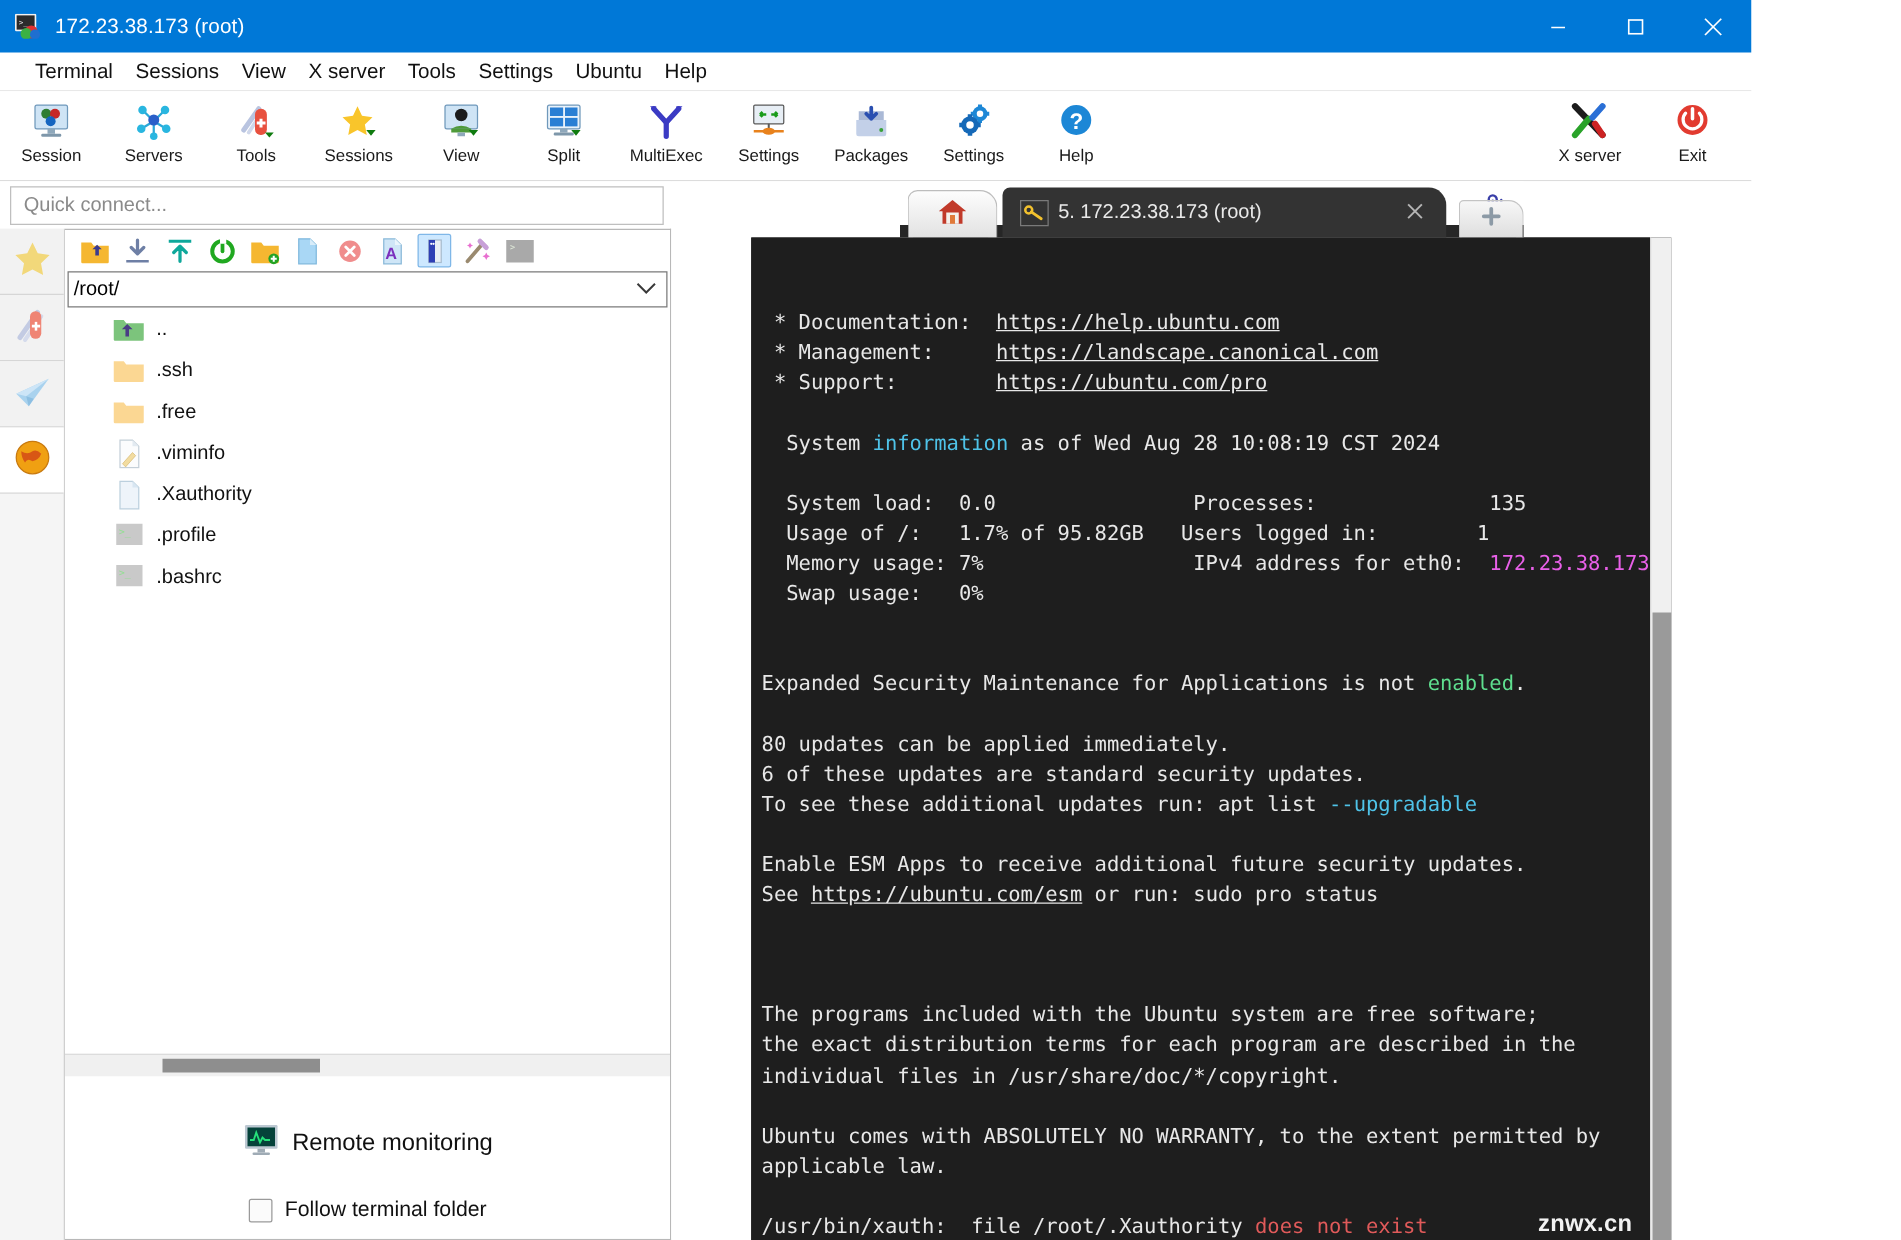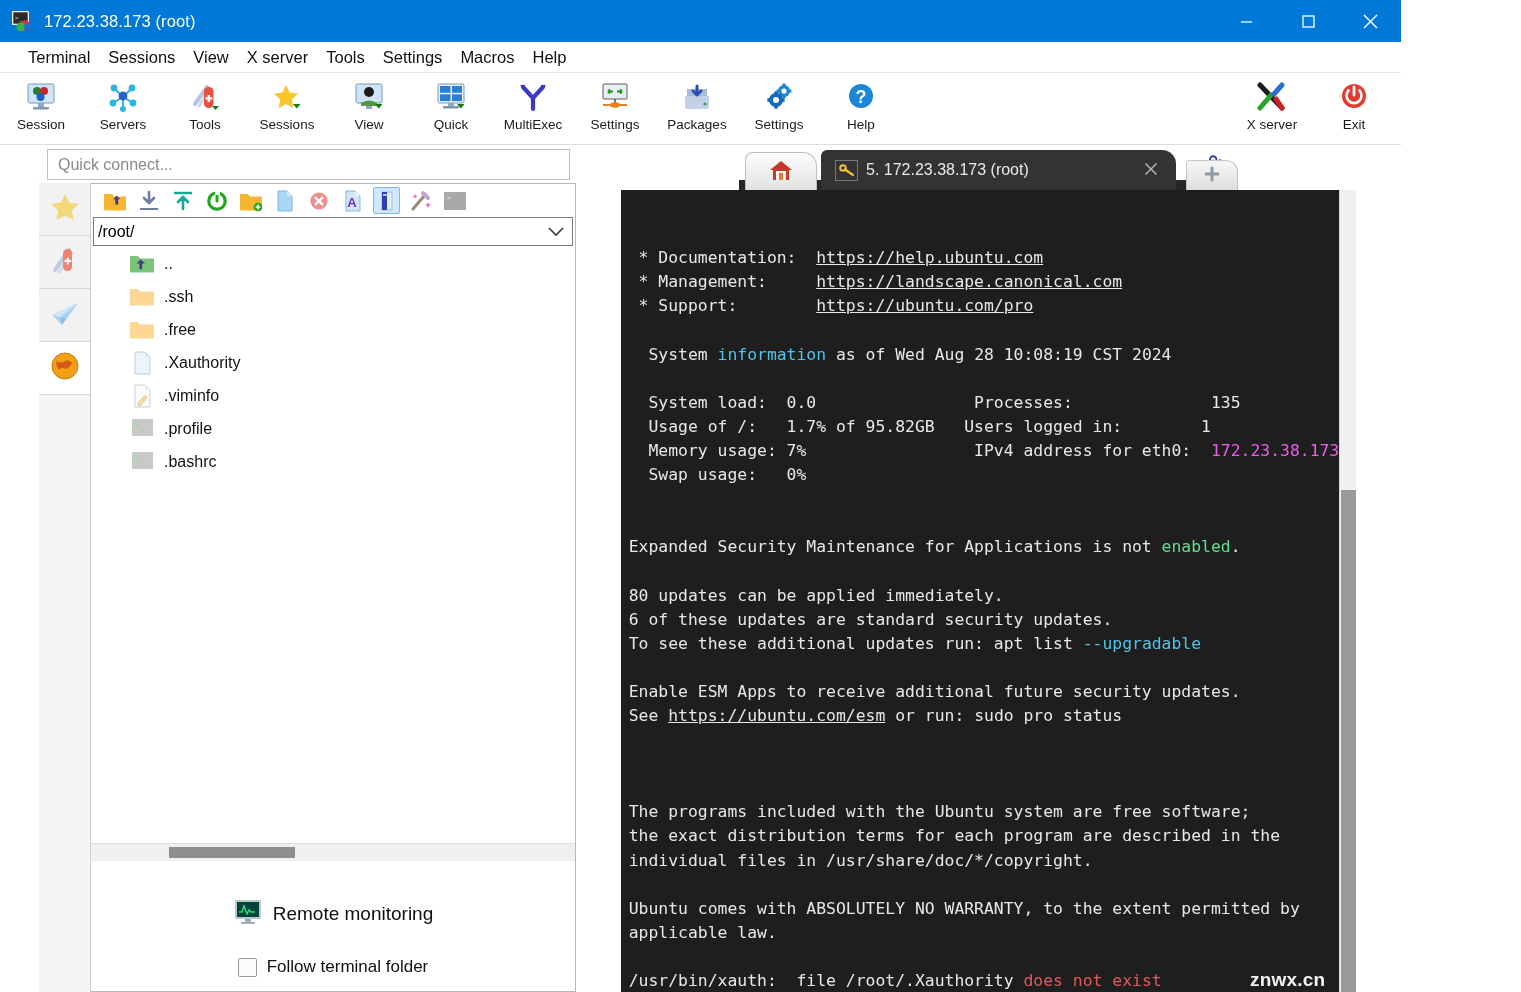--- a/index.html
+++ b/index.html
@@ -79,21 +79,21 @@
     position: relative;
   }
   .tb-lab {
     font-size: 13.5px; color: #1a1a1a;
     margin-top: 3px; white-space: nowrap;
   }
   .tb-right { position: absolute; right: 6px; top: 3px; display: flex; }
   .tb-right .tb-btn { width: 82px; }
 
   
-  .main { flex: 1 1 auto; display: flex; min-height: 0; position: relative; padding-left: 39px; }
+  .main { flex: 1 1 auto; display: flex; min-height: 0; position: relative; }
 
   
   .leftpane {
     width: 537px; flex: 0 0 537px;
     display: flex; flex-direction: column;
     background: #ffffff;
     min-height: 0;
   }
   .quickconnect {
     height: 31px; flex: 0 0 31px;
@@ -320,21 +320,21 @@
     </div>
   </div>
 
   <div class="menubar">
     <div class="menu-item">Terminal</div>
     <div class="menu-item">Sessions</div>
     <div class="menu-item">View</div>
     <div class="menu-item">X server</div>
     <div class="menu-item">Tools</div>
     <div class="menu-item">Settings</div>
-    <div class="menu-item">Macros</div>
+    <div class="menu-item">Ubuntu</div>
     <div class="menu-item">Help</div>
   </div>
 
   <div class="toolbar">
     <div class="tb-group">
 
       <div class="tb-btn">
         <div class="tb-ico">
           <svg width="32" height="30" viewBox="0 0 32 30">
             <rect x="3" y="2" width="26" height="19" rx="1.5" fill="#cfe4f5" stroke="#6f98bb"></rect>
@@ -411,21 +411,21 @@
             <rect x="3" y="2" width="26" height="19" rx="1.5" fill="#e9f2fa" stroke="#6f98bb"></rect>
             <rect x="5" y="4" width="10.5" height="6.8" fill="#2a7fd4"></rect>
             <rect x="17" y="4" width="10" height="6.8" fill="#2a7fd4"></rect>
             <rect x="5" y="12.3" width="10.5" height="6.8" fill="#2a7fd4"></rect>
             <rect x="17" y="12.3" width="10" height="6.8" fill="#2a7fd4"></rect>
             <rect x="13" y="21" width="6" height="3" fill="#8fa8bb"></rect>
             <rect x="8" y="24" width="16" height="2.4" rx="1" fill="#7e97aa"></rect>
             <path d="M22 22 l7.5 0 l-3.7 4.5 z" fill="#0f7b0f"></path>
           </svg>
         </div>
-        <div class="tb-lab">Quick</div>
+        <div class="tb-lab">Split</div>
       </div>
 
       <div class="tb-btn">
         <div class="tb-ico">
           <svg width="32" height="30" viewBox="0 0 32 30">
             <path d="M16 27 L16 16 L6 5" stroke="#3b3bc4" stroke-width="4.2" fill="none" stroke-linecap="round"></path>
             <path d="M16 16 L26 5" stroke="#3b3bc4" stroke-width="4.2" fill="none" stroke-linecap="round"></path>
             <path d="M3 3 l5 0 l0 5 z" fill="#3b3bc4"></path>
             <path d="M29 3 l-5 0 l0 5 z" fill="#3b3bc4"></path>
           </svg>
@@ -683,36 +683,36 @@
                 <svg width="27" height="24" viewBox="0 0 27 24">
                   <path d="M1 4 h8 l2 2.5 h14 v13 a1 1 0 0 1 -1 1 h-22 a1 1 0 0 1 -1 -1 z" fill="#fbd793"></path>
                 </svg>
               </span>
               <span class="fname">.free</span>
             </div>
 
             <div class="frow">
               <span class="ficon">
                 <svg width="27" height="24" viewBox="0 0 27 24">
-                  <path d="M6 1 h10 l5 5 v17 h-15 z" fill="#eef4fa" stroke="#bcd0de"></path>
-                  <path d="M16 1 v5 h5 z" fill="#d8e6f2"></path>
-                </svg>
-              </span>
-              <span class="fname">.Xauthority</span>
-            </div>
-
-            <div class="frow">
-              <span class="ficon">
-                <svg width="27" height="24" viewBox="0 0 27 24">
                   <path d="M6 1 h10 l5 5 v17 h-15 z" fill="#fbfcfd" stroke="#c4cfd8"></path>
                   <path d="M16 1 v5 h5 z" fill="#e2eaf1"></path>
                   <path d="M8 20 l8 -9 2.5 2.5 -8 9 z" fill="#f2dca0" stroke="#d9be78" stroke-width="0.6"></path>
                 </svg>
               </span>
               <span class="fname">.viminfo</span>
+            </div>
+
+            <div class="frow">
+              <span class="ficon">
+                <svg width="27" height="24" viewBox="0 0 27 24">
+                  <path d="M6 1 h10 l5 5 v17 h-15 z" fill="#eef4fa" stroke="#bcd0de"></path>
+                  <path d="M16 1 v5 h5 z" fill="#d8e6f2"></path>
+                </svg>
+              </span>
+              <span class="fname">.Xauthority</span>
             </div>
 
             <div class="frow">
               <span class="ficon">
                 <svg width="27" height="22" viewBox="0 0 27 22">
                   <rect x="3" y="2" width="21" height="17" fill="#c9c9c9"></rect>
                   <text x="5" y="11" font-size="8" fill="#8fe08f" font-family="monospace">&gt;_</text>
                 </svg>
               </span>
               <span class="fname">.profile</span>

